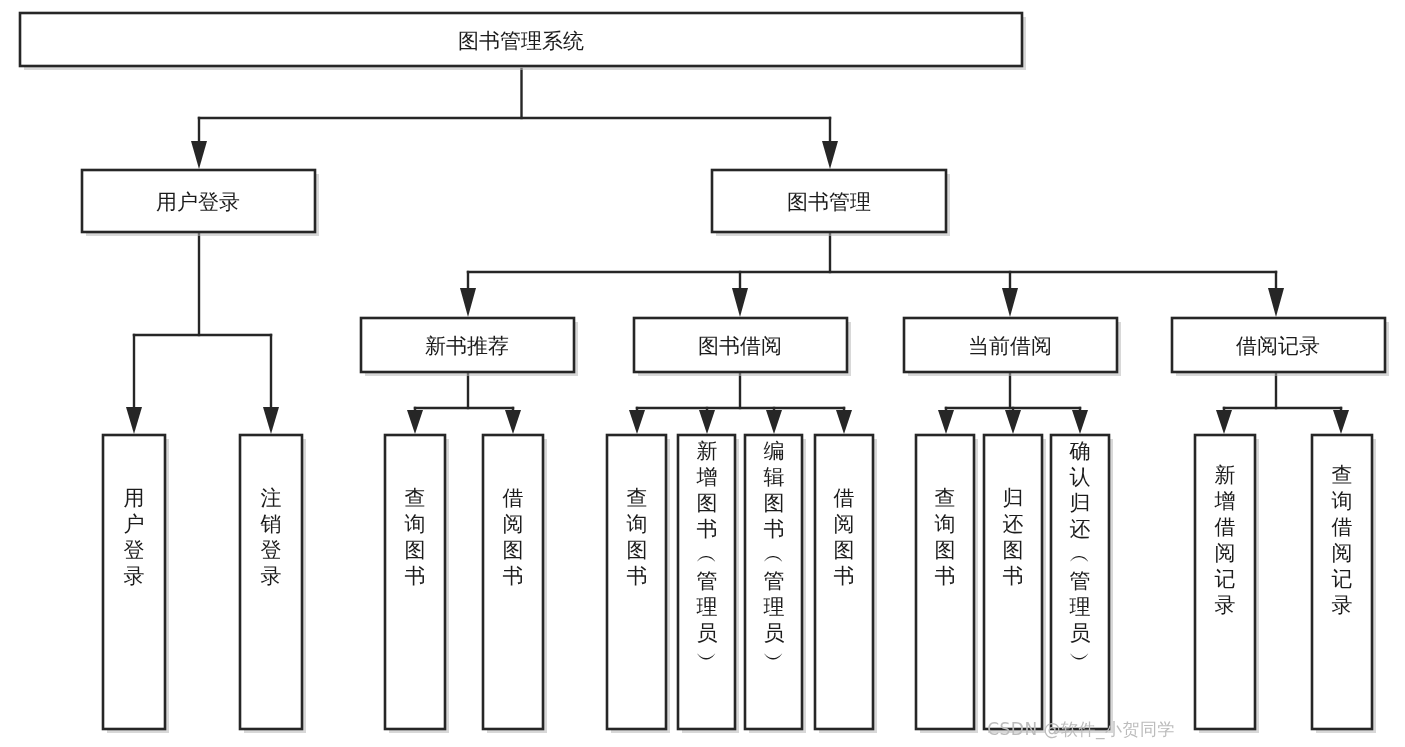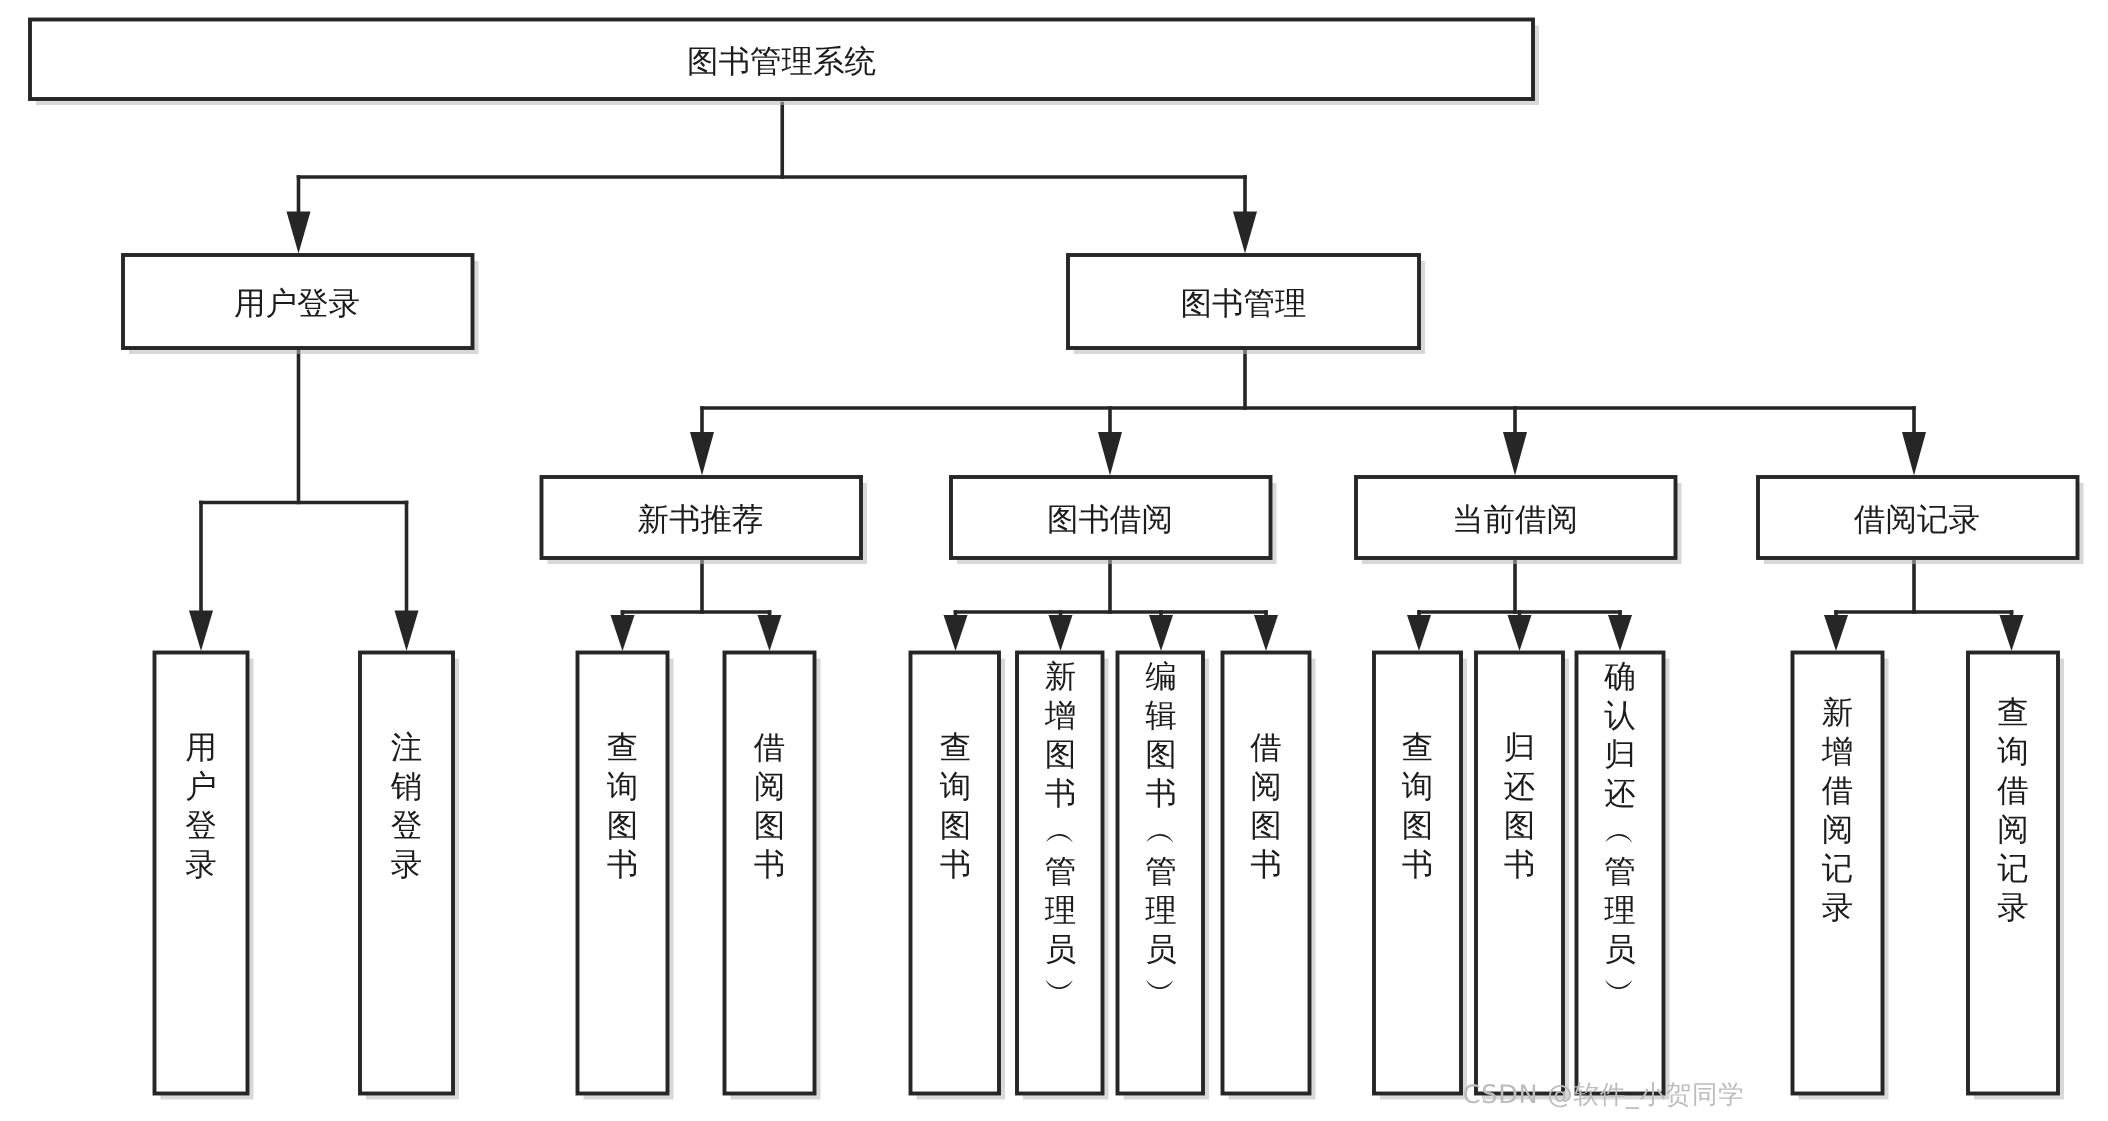--- a/index.html
+++ b/index.html
@@ -54,21 +54,21 @@
     dominant-baseline: central;
   }
   .node-label-v {
     font-family: "DejaVu Sans", "Liberation Sans", sans-serif;
     font-size: 21px;
     fill: #1c1c1c;
     text-anchor: middle;
   }
   .watermark-text {
     position: absolute;
-    right: 16px;
+    right: 4px;
     bottom: 6px;
     font-family: "DejaVu Sans", "Liberation Sans", sans-serif;
     font-size: 17px;
     color: #bcbcbc;
     letter-spacing: 0.5px;
     white-space: nowrap;
     pointer-events: none;
     user-select: none;
   }
 </style>

